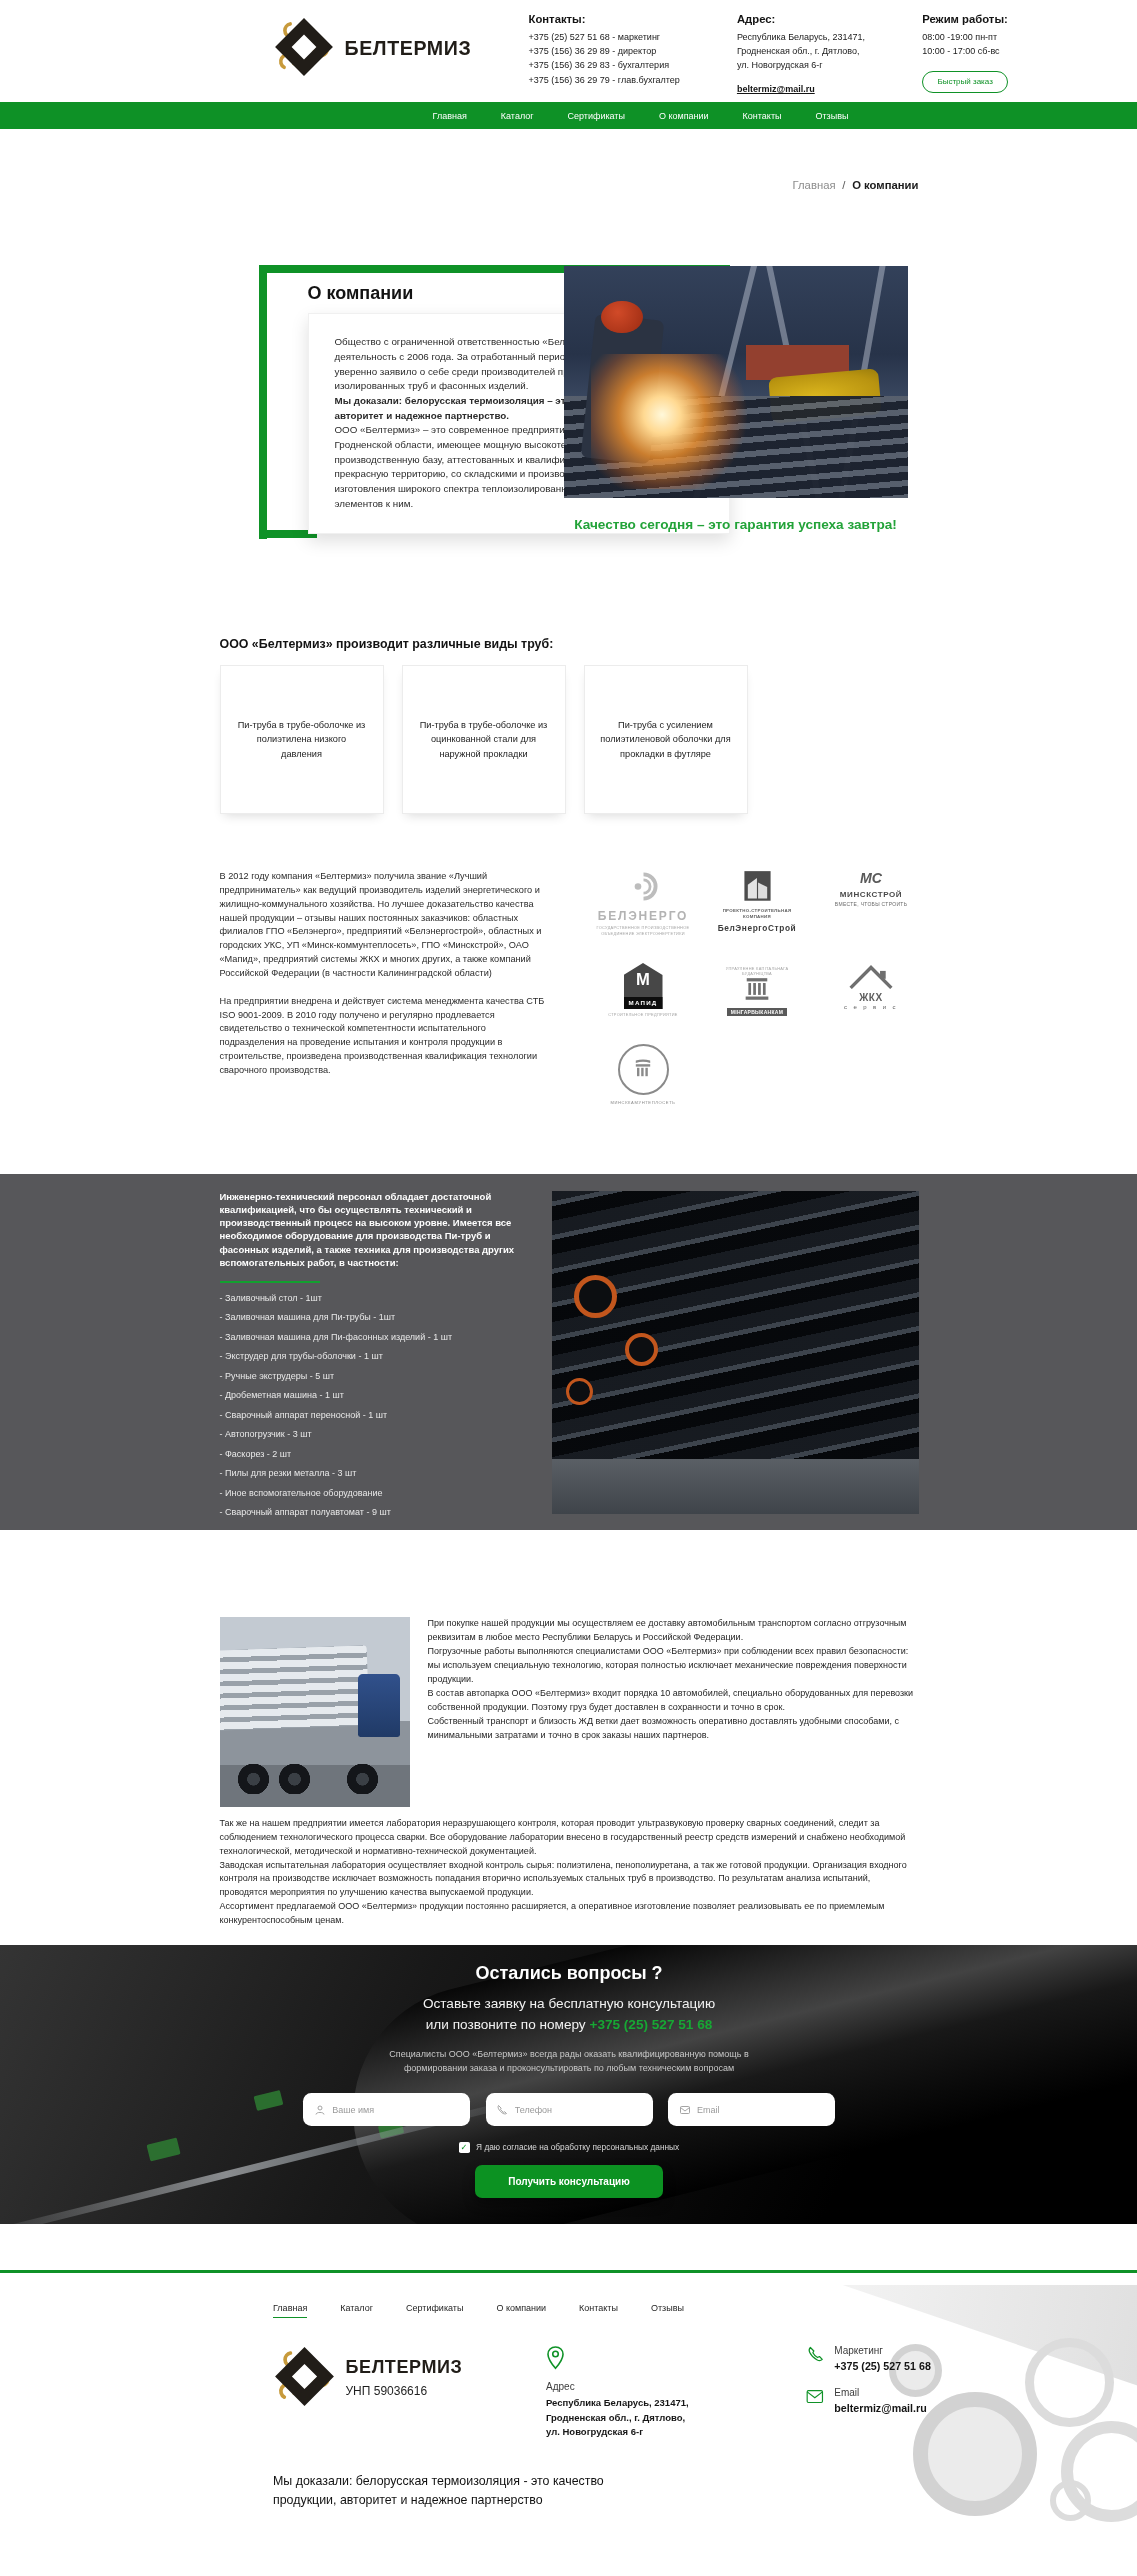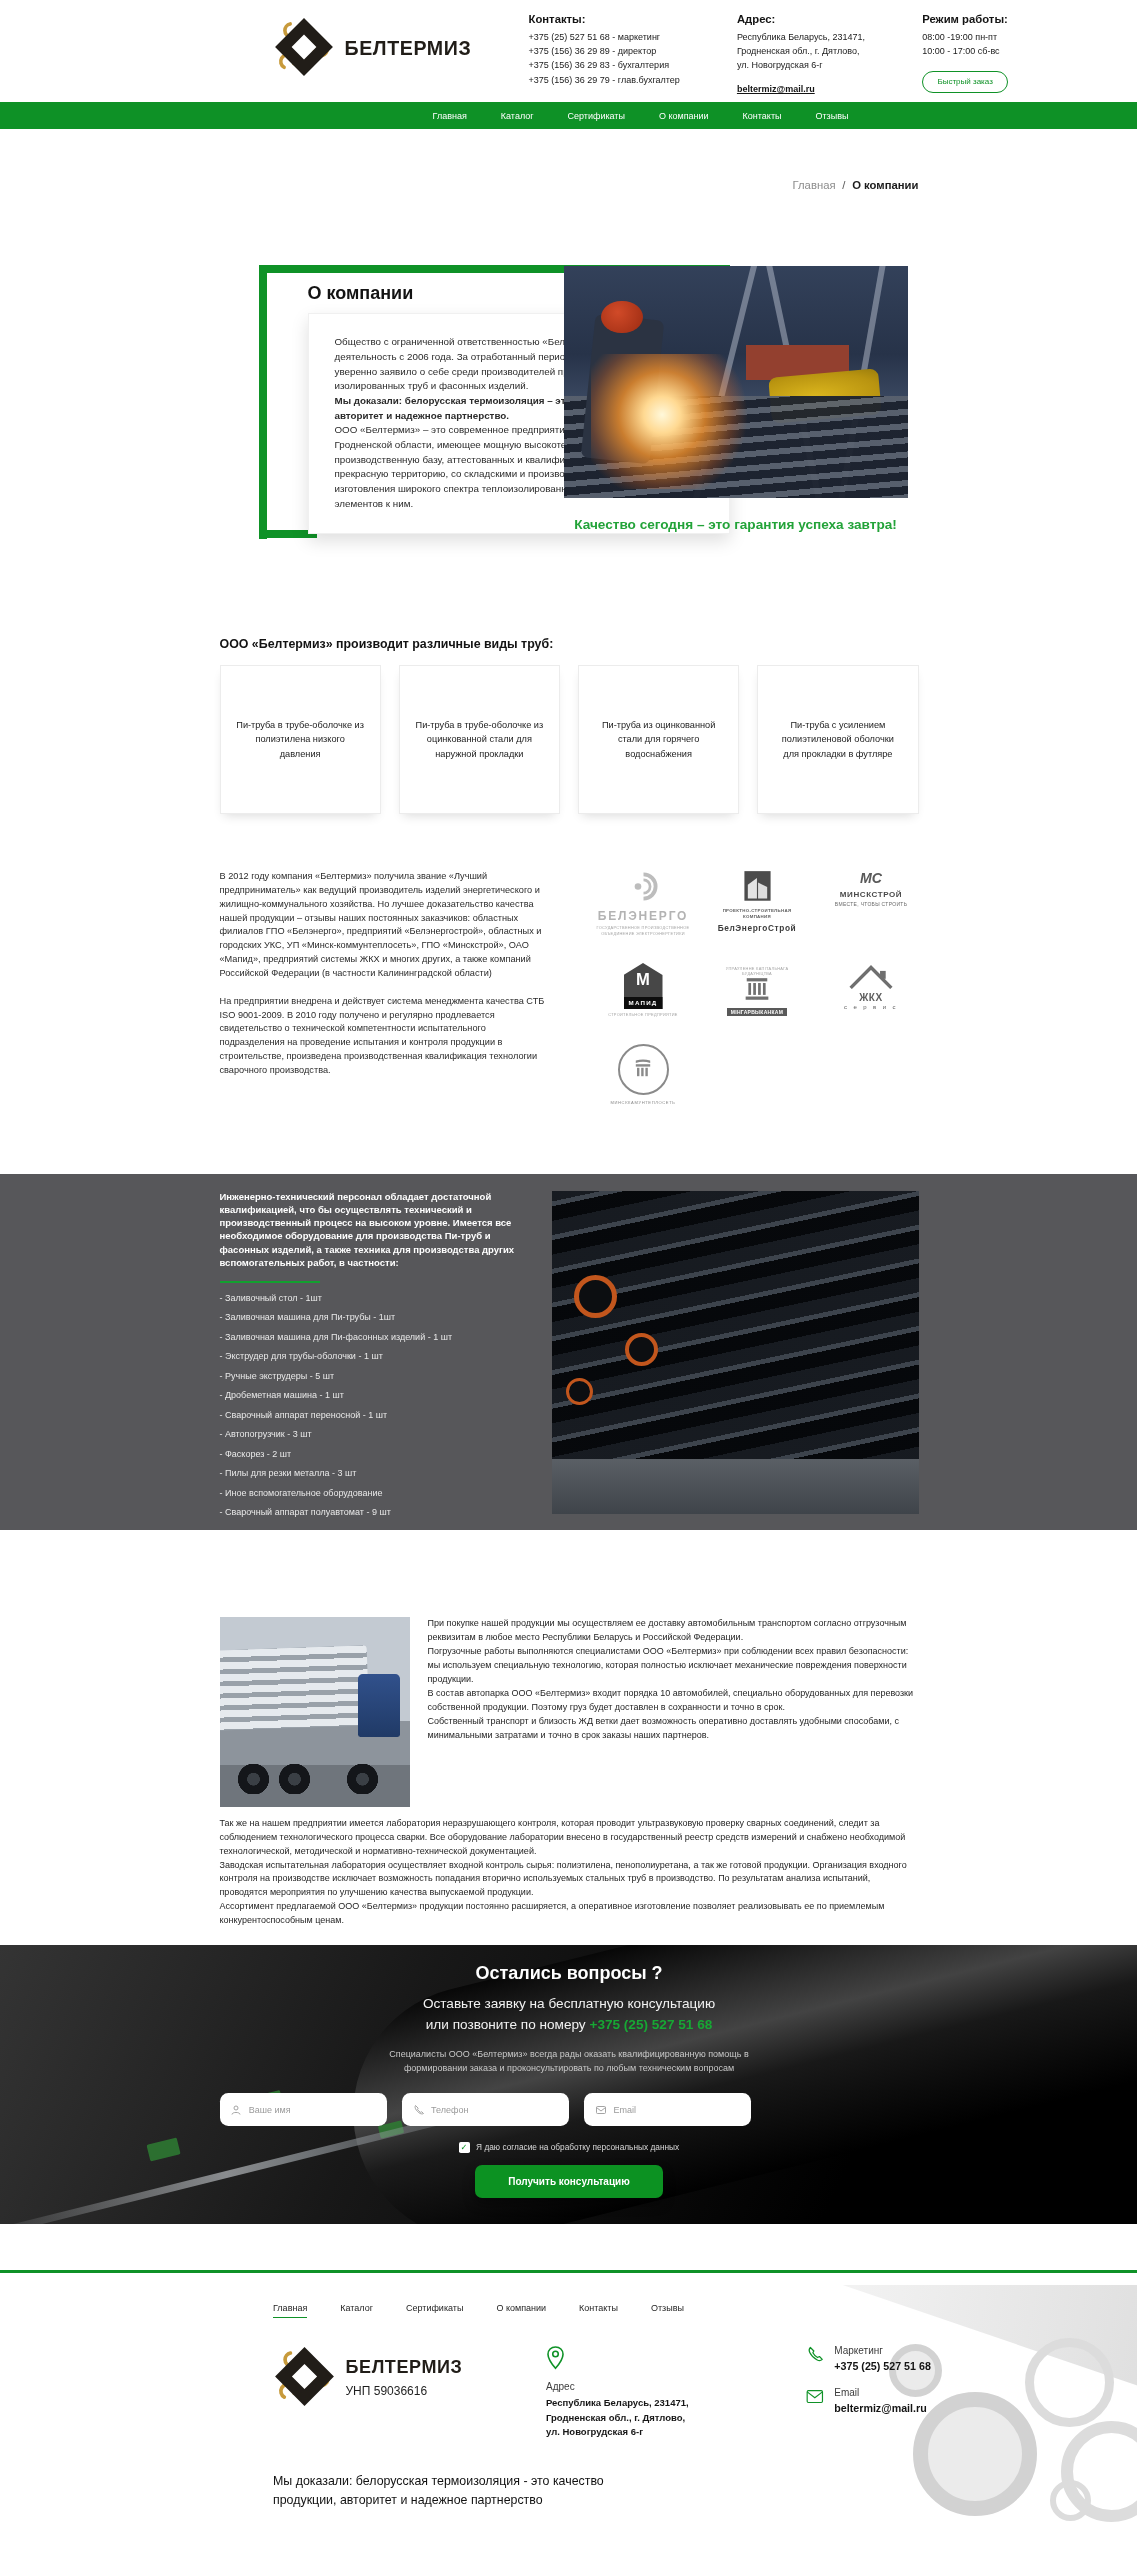--- a/index.html
+++ b/index.html
@@ -126,21 +126,21 @@
   .f-c1 { left:255px; top:148px; width:27px; height:15.4px; }
   .f-c2 { left:379px; top:178px; width:24px; height:13px; }
   .f-c3 { left:148px; top:196px; width:31px; height:16.6px; }
   .f-streak { position:absolute; left:-36px; bottom:53px; width:581px; height:7.1px; transform:rotate(-14deg); opacity:.65;
               background:linear-gradient(90deg,transparent 0%,#c3c7cb 45%,#9aa0a5 60%,transparent 100%); }
   .form-inner { position:relative; z-index:2; width:699px; margin:0 auto; text-align:center; padding-top:18px; }
   .form-title { font-size:18px; font-weight:800; color:#fff; }
   .form-subtitle { margin-top:10.7px; font-size:13.6px; color:#f2f2f2; line-height:1.5; white-space:pre-line; }
   .form-subtitle .phone { color:#17a734; font-weight:600; white-space:nowrap; }
   .form-desc { margin-top:13px; font-size:9px; color:#c9c9c9; width:391px; margin-left:auto; margin-right:auto; line-height:1.5; }
-  .form-fields { margin-top:18px; display:flex; gap:15.4px; }
+  .form-fields { margin-top:18px; display:flex; justify-content:center; gap:15.4px; }
   .field { width:167px; height:33px; background:#fff; border-radius:8.3px; display:flex; align-items:center; padding:0 10.7px; gap:6.5px; }
   .field svg { width:12px; height:12px; flex:none; }
   .field input { border:none; outline:none; font-size:9px; color:#333; width:100%; font-family:inherit; background:transparent; }
   .field input::placeholder { color:#9a9a9a; }
   .consent { margin-top:15.4px; display:flex; justify-content:center; align-items:center; gap:6px; }
   .checkbox { width:11.3px; height:11.3px; background:#fff; border-radius:1.8px; position:relative; cursor:pointer; }
   .checkbox::after { content:"✓"; position:absolute; left:1.8px; top:0px; font-size:8.3px; font-weight:700; color:#0f9227; }
   .consent-label { font-size:8.3px; color:#d9d9d9; }
   .submit-btn { margin-top:12px; width:188px; height:33px; background:#0c9222; border:none; border-radius:7.1px;
                 color:#fff; font-size:10px; font-weight:700; cursor:pointer; box-shadow:0 6px 12px rgba(0,0,0,.4); font-family:inherit; }
@@ -262,21 +262,20 @@
       <div class="w-spark"></div>
     </div>
     <div class="about-caption">Качество сегодня – это гарантия успеха завтра!</div>
   </section>
 
   <section class="container pipes-sec">
     <h3 class="sec-title">ООО «Белтермиз» производит различные виды труб:</h3>
     <div class="pipe-cards">
       <div class="pipe-card">Пи-труба в трубе-оболочке из полиэтилена низкого давления</div>
       <div class="pipe-card">Пи-труба в трубе-оболочке из оцинкованной стали для наружной прокладки</div>
-      <div class="pipe-card">Пи-труба из оцинкованной стали для горячего водоснабжения</div>
       <div class="pipe-card">Пи-труба с усилением полиэтиленовой оболочки для прокладки в футляре</div>
     </div>
   </section>
 
   <section class="container clients">
     <div class="clients-text">
       <p>В 2012 году компания «Белтермиз» получила звание «Лучший предприниматель» как ведущий производитель изделий энергетического и жилищно-коммунального хозяйства. Но лучшее доказательство качества нашей продукции – отзывы наших постоянных заказчиков: областных филиалов ГПО «Белэнерго», предприятий «Белэнергострой», областных и городских УКС, УП «Минск-коммунтеплосеть», ГПО «Минскстрой», ОАО «Мапид», предприятий системы ЖКХ и многих других, а также компаний Российской Федерации (в частности Калининградской области)</p>
       <p>На предприятии внедрена и действует система менеджмента качества СТБ ISO 9001-2009. В 2010 году получено и регулярно продлевается свидетельство о технической компетентности испытательного подразделения на проведение испытания и контроля продукции в строительстве, произведена производственная квалификация технологии сварочного производства.</p>
     </div>
     <div class="logos">

